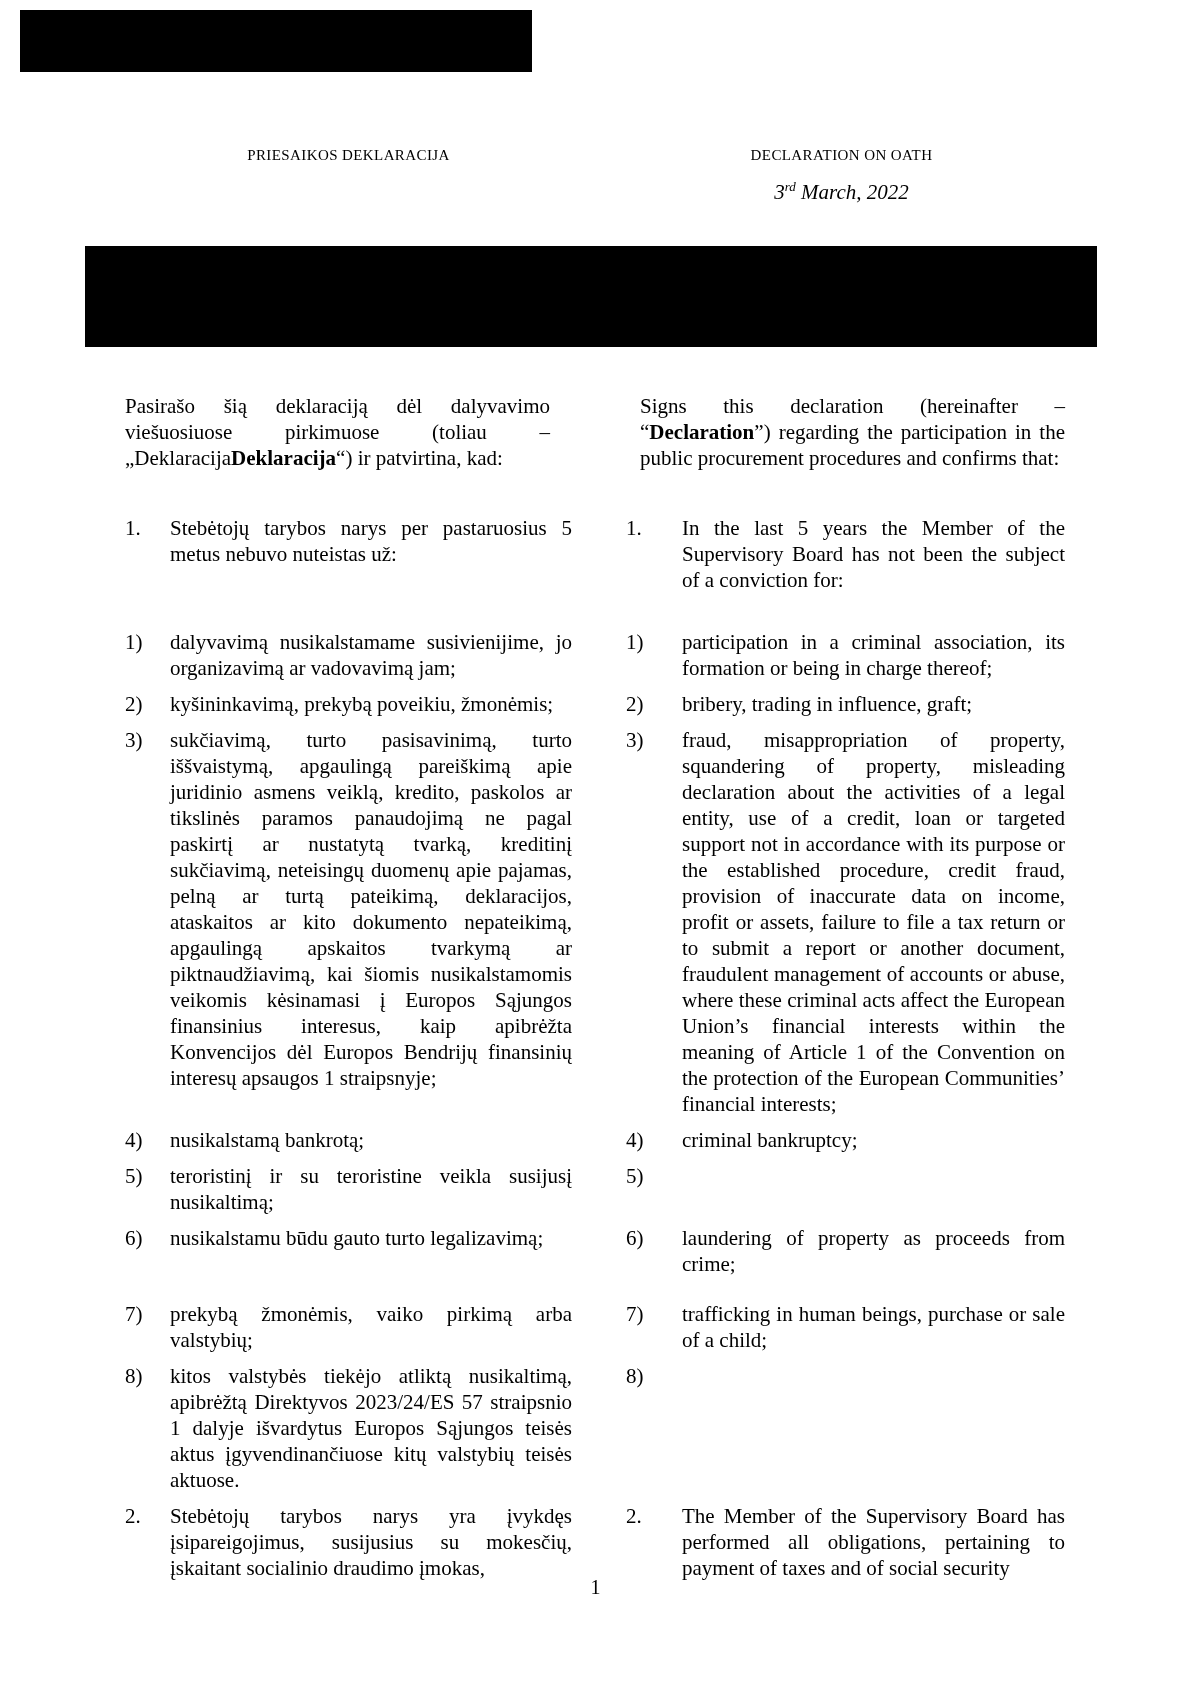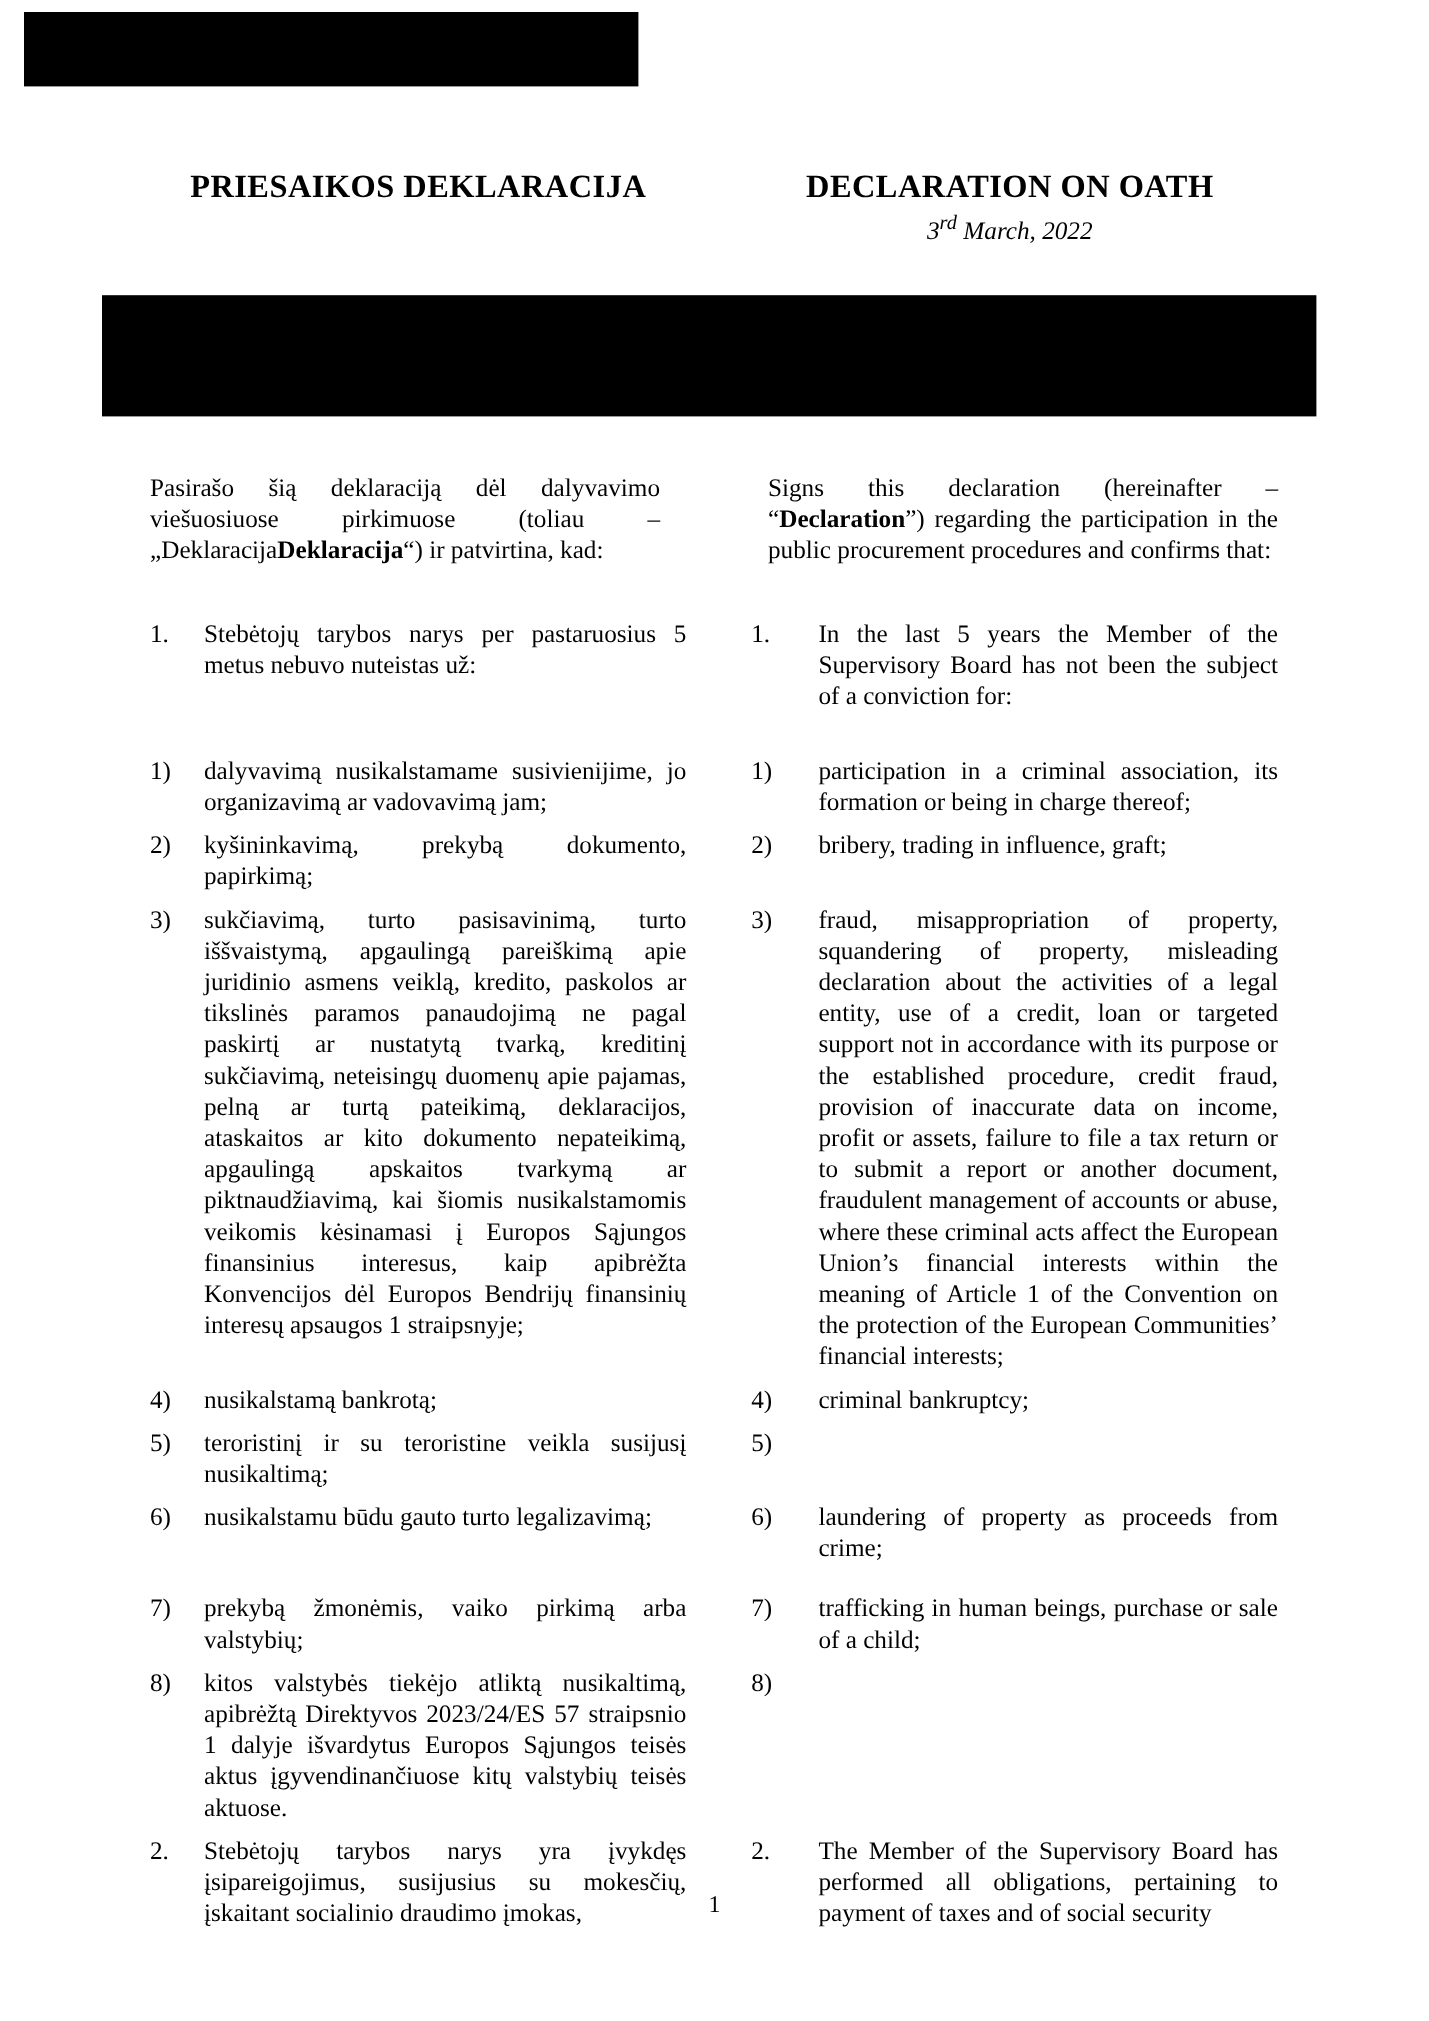--- a/index.html
+++ b/index.html
@@ -12,23 +12,23 @@
     color:#000000;
     overflow:hidden;
   }
   .redaction-bar{position:absolute;background:#000000;}
   .redaction-bar.top{left:20px;top:10px;width:512px;height:62px;}
   .redaction-bar.main{left:85px;top:246px;width:1012px;height:101px;}
 
   header{position:absolute;left:125px;top:142px;width:940px;display:flex;}
   .hcol{width:447px;text-align:center;}
   .hcol.lt{margin-right:46px;}
-  .doc-title{font-weight:bold;font-size:27px;letter-spacing:.4px;line-height:26px;text-align:center;}
+  .doc-title{font-weight:normal;font-size:15px;letter-spacing:.4px;line-height:26px;text-align:center;}
   .doc-date{font-style:italic;font-size:21px;margin-top:12px;line-height:24px;}
-  .doc-date sup{font-size:17px;line-height:0;}
+  .doc-date sup{font-size:13px;line-height:0;}
 
   .body{
     position:absolute;left:125px;top:393px;width:940px;
     font-size:21px;line-height:26px;
   }
   .intro-row{display:flex;gap:44px;}
   p.cell{margin:0;text-align:justify;hyphens:none;}
   .intro{width:447px;}
   .intro.lt{margin-right:46px;}
   .intro b{font-weight:bold;}
@@ -77,21 +77,21 @@
     <p class="cell item-en">In the last 5 years the Member of the Supervisory Board has not been the subject of a conviction for:</p>
   </div>
         <div class="item-row" style="margin-top: 36px;">
     <span class="num lt-num">1)</span>
     <p class="cell item-lt">dalyvavimą nusikalstamame susivienijime, jo organizavimą ar vadovavimą jam;</p>
     <span class="num en-num">1)</span>
     <p class="cell item-en">participation in a criminal association, its formation or being in charge thereof;</p>
   </div>
         <div class="item-row" style="margin-top: 10px;">
     <span class="num lt-num">2)</span>
-    <p class="cell item-lt">kyšininkavimą, prekybą dokumento, papirkimą;</p>
+    <p class="cell item-lt">kyšininkavimą, prekybą poveikiu, žmonėmis;</p>
     <span class="num en-num">2)</span>
     <p class="cell item-en">bribery, trading in influence, graft;</p>
   </div>
         <div class="item-row" style="margin-top: 10px;">
     <span class="num lt-num">3)</span>
     <p class="cell item-lt">sukčiavimą, turto pasisavinimą, turto iššvaistymą, apgaulingą pareiškimą apie juridinio asmens veiklą, kredito, paskolos ar tikslinės paramos panaudojimą ne pagal paskirtį ar nustatytą tvarką, kreditinį sukčiavimą, neteisingų duomenų apie pajamas, pelną ar turtą pateikimą, deklaracijos, ataskaitos ar kito dokumento nepateikimą, apgaulingą apskaitos tvarkymą ar piktnaudžiavimą, kai šiomis nusikalstamomis veikomis kėsinamasi į Europos Sąjungos finansinius interesus, kaip apibrėžta Konvencijos dėl Europos Bendrijų finansinių interesų apsaugos 1 straipsnyje;</p>
     <span class="num en-num">3)</span>
     <p class="cell item-en">fraud, misappropriation of property, squandering of property, misleading declaration about the activities of a legal entity, use of a credit, loan or targeted support not in accordance with its purpose or the established procedure, credit fraud, provision of inaccurate data on income, profit or assets, failure to file a tax return or to submit a report or another document, fraudulent management of accounts or abuse, where these criminal acts affect the European Union’s financial interests within the meaning of Article 1 of the Convention on the protection of the European Communities’ financial interests;</p>
   </div>
         <div class="item-row" style="margin-top: 10px;">

